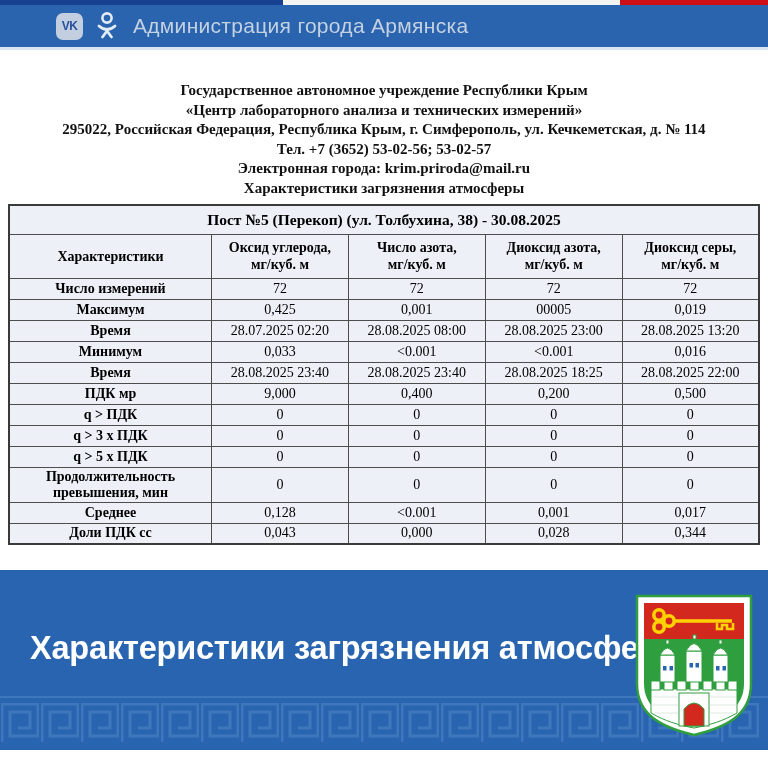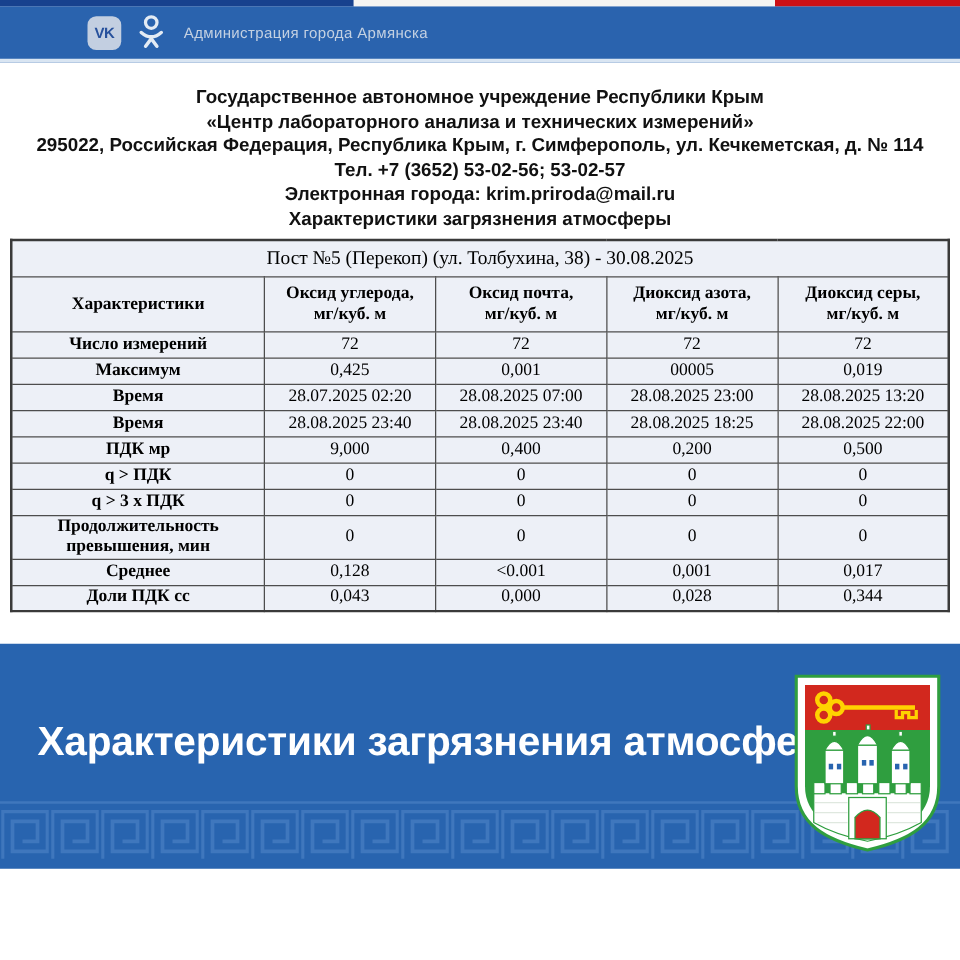--- a/index.html
+++ b/index.html
@@ -7,42 +7,42 @@
               font-family:"Liberation Sans", sans-serif; }
 
   
   .flag-strip { display:flex; height:5px; width:768px; }
   .flag-strip .seg-blue  { width:283px; background:#17418e; }
   .flag-strip .seg-white { width:337px; background:#f4f4f2; }
   .flag-strip .seg-red   { width:148px; background:#cc1016; }
 
   
   .topbar { height:45px; background:#2a63ae; display:flex; align-items:center;
-            padding-left:70px; border-bottom:3px solid #d9e5f2; }
+            padding-left:56px; border-bottom:3px solid #d9e5f2; }
   .vk-badge { width:27px; height:27px; border-radius:7px; background:#c3cfe1;
               display:flex; align-items:center; justify-content:center;
               font-weight:bold; font-size:12px; color:#27519c; letter-spacing:-0.5px; }
   .ok-badge { margin-left:14px; display:flex; align-items:center; }
-  .topbar-title { margin-left:16px; color:#c4d1e2; font-size:12px; letter-spacing:0.3px; }
-
-  
-  .letterhead { padding-top:18px; text-align:center;
-                font-family:Liberation Sans, sans-serif; font-weight:bold;
+  .topbar-title { margin-left:16px; color:#c4d1e2; font-size:21px; letter-spacing:0.3px; }
+
+  
+  .letterhead { padding-top:31px; text-align:center;
+                font-family:Liberation Serif, serif; font-weight:bold;
                 font-size:15px; line-height:19.5px; color:#111; }
 
   
   table.poll { border-collapse:collapse; margin:6px 8px 0 8px;
                width:752px; table-layout:fixed;
                font-family:"Liberation Serif", serif; font-size:14px; color:#000;
                border:2px solid #3a3a3a; }
   table.poll col.c-label { width:27%; }
   table.poll col.c-data  { width:18.25%; }
   table.poll th, table.poll td { border:1.5px solid #4d4d4d; background:#edf0f7;
                text-align:center; vertical-align:middle; padding:1px 3px; }
-  .t-title th { height:29px; font-size:15.5px; font-weight:normal; }
+  .t-title th { height:29px; font-size:15.5px; font-weight:bold; }
   .t-cols th { height:44px; font-weight:bold; line-height:17px; }
   .t-body th { font-weight:bold; height:21px; }
   .t-body td { font-weight:normal; height:21px; }
 
   
   .gap { height:25px; background:#fff; }
   .banner { position:relative; height:180px; background:#2864af; overflow:hidden; }
   .banner-title { position:absolute; left:30px; top:60px; color:#ffffff;
                   font-weight:bold; font-size:32.5px; letter-spacing:-0.2px; }
   .meander { position:absolute; left:0; bottom:0; width:768px; height:54px;
@@ -92,21 +92,21 @@
     <tr class="t-title">
       <th colspan="5">Пост №5 (Перекоп) (ул. Толбухина, 38) - 30.08.2025</th>
     </tr>
     <tr class="t-cols">
       <th>Характеристики</th>
       <th>
         <div>Оксид углерода,</div>
         <div>мг/куб. м</div>
       </th>
       <th>
-        <div>Оксид почта,</div>
+        <div>Число азота,</div>
         <div>мг/куб. м</div>
       </th>
       <th>
         <div>Диоксид азота,</div>
         <div>мг/куб. м</div>
       </th>
       <th>
         <div>Диоксид серы,</div>
         <div>мг/куб. м</div>
       </th>
@@ -123,23 +123,30 @@
       <tr>
         <th>Максимум</th>
         <td>0,425</td>
         <td>0,001</td>
         <td>00005</td>
         <td>0,019</td>
       </tr>
       <tr>
         <th>Время</th>
         <td>28.07.2025 02:20</td>
-        <td>28.08.2025 07:00</td>
+        <td>28.08.2025 08:00</td>
         <td>28.08.2025 23:00</td>
         <td>28.08.2025 13:20</td>
+      </tr>
+      <tr>
+        <th>Минимум</th>
+        <td>0,033</td>
+        <td>&lt;0.001</td>
+        <td>&lt;0.001</td>
+        <td>0,016</td>
       </tr>
       <tr>
         <th>Время</th>
         <td>28.08.2025 23:40</td>
         <td>28.08.2025 23:40</td>
         <td>28.08.2025 18:25</td>
         <td>28.08.2025 22:00</td>
       </tr>
       <tr>
         <th>ПДК мр</th>
@@ -150,20 +157,27 @@
       </tr>
       <tr>
         <th>q &gt; ПДК</th>
         <td>0</td>
         <td>0</td>
         <td>0</td>
         <td>0</td>
       </tr>
       <tr>
         <th>q &gt; 3 х ПДК</th>
+        <td>0</td>
+        <td>0</td>
+        <td>0</td>
+        <td>0</td>
+      </tr>
+      <tr>
+        <th>q &gt; 5 х ПДК</th>
         <td>0</td>
         <td>0</td>
         <td>0</td>
         <td>0</td>
       </tr>
       <tr>
         <th>Продолжительность превышения, мин</th>
         <td>0</td>
         <td>0</td>
         <td>0</td>

